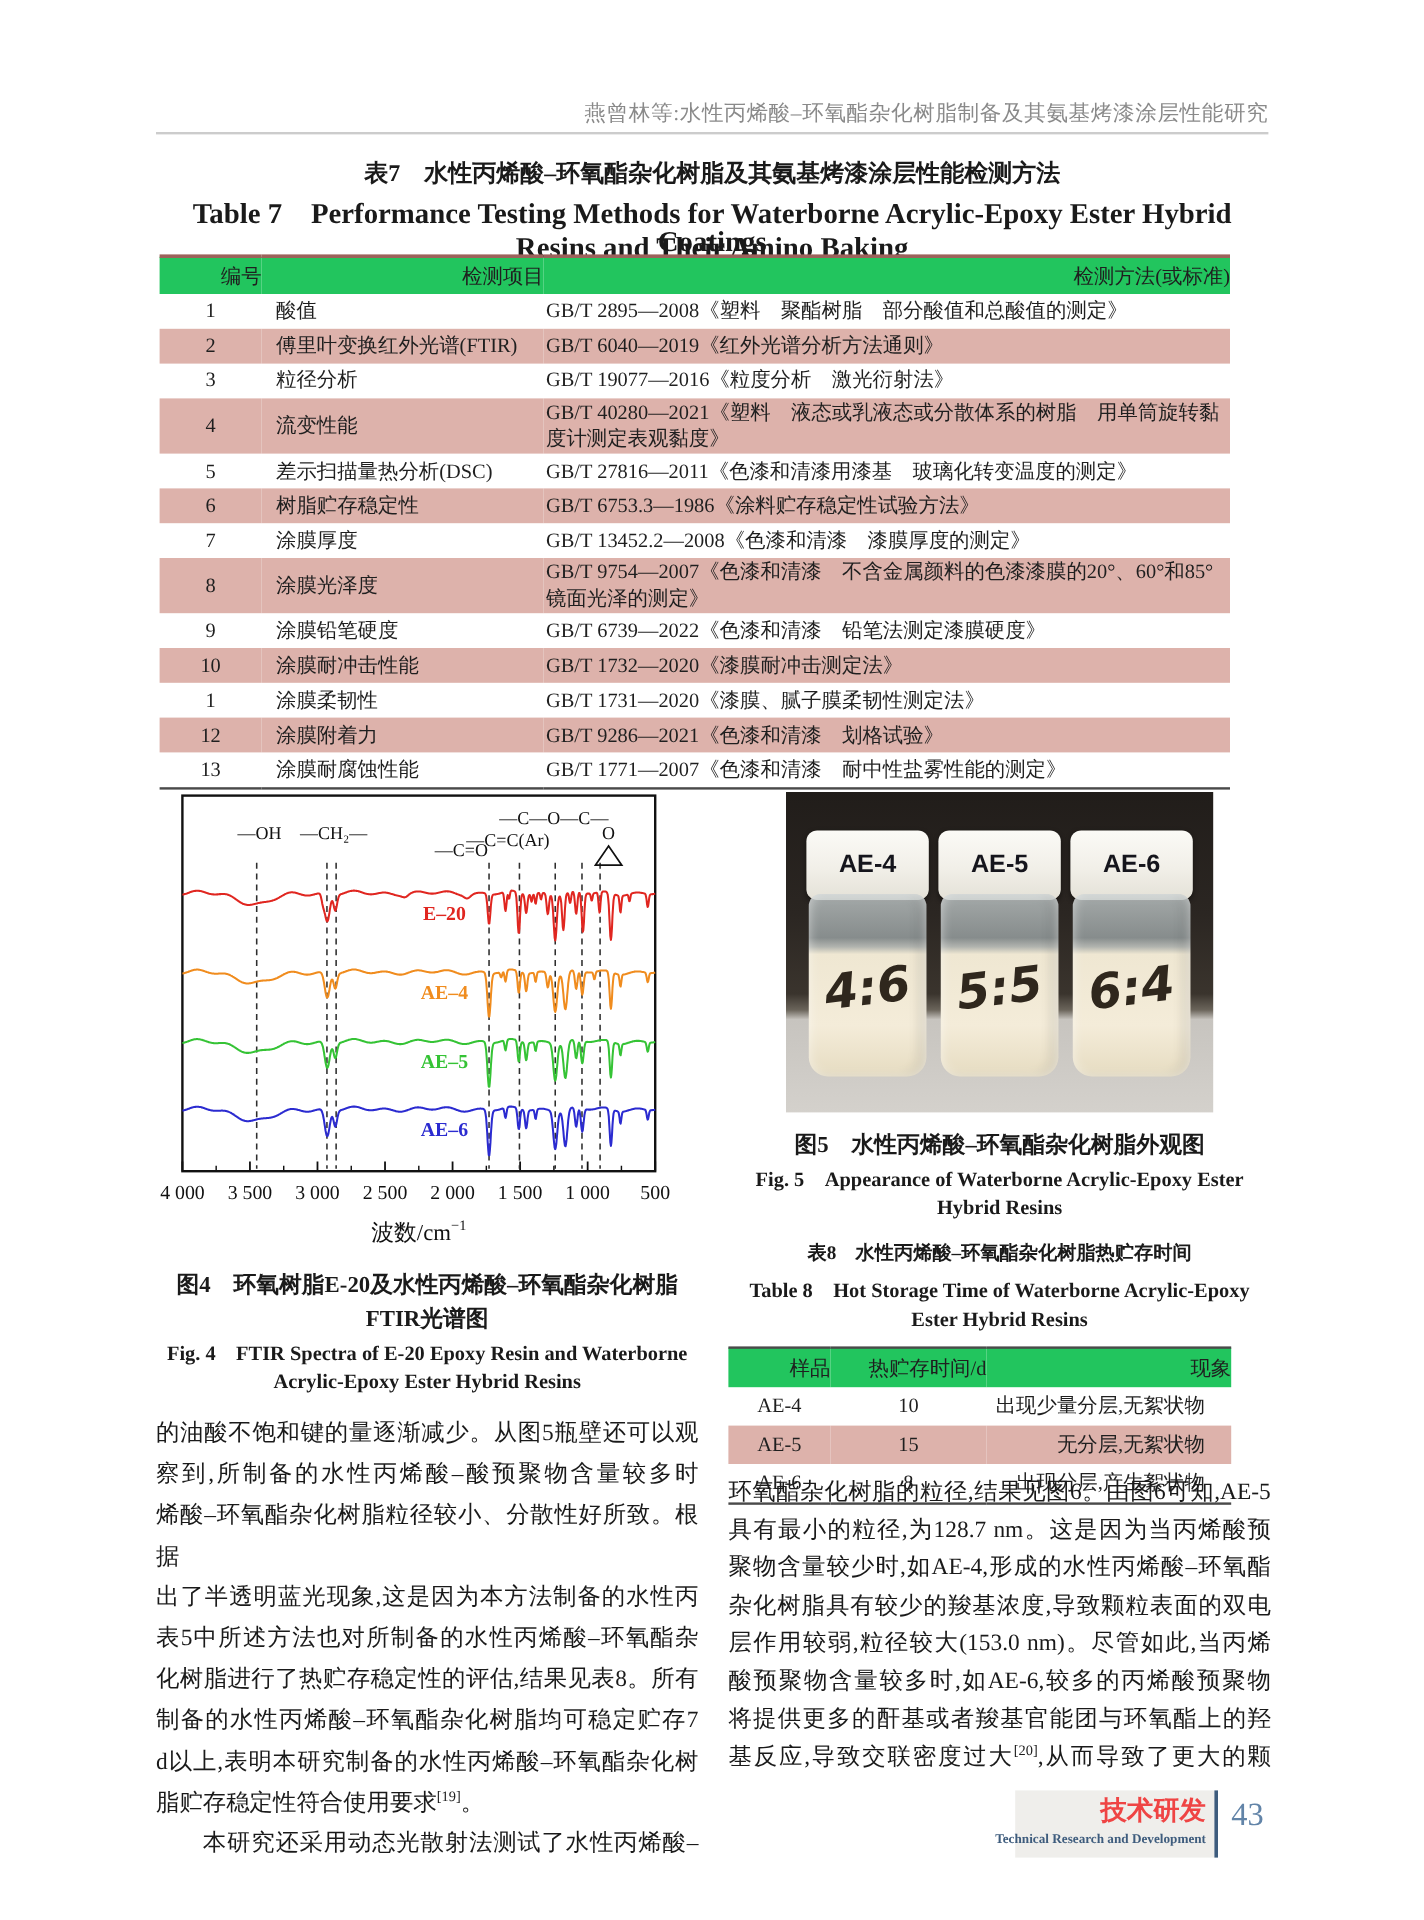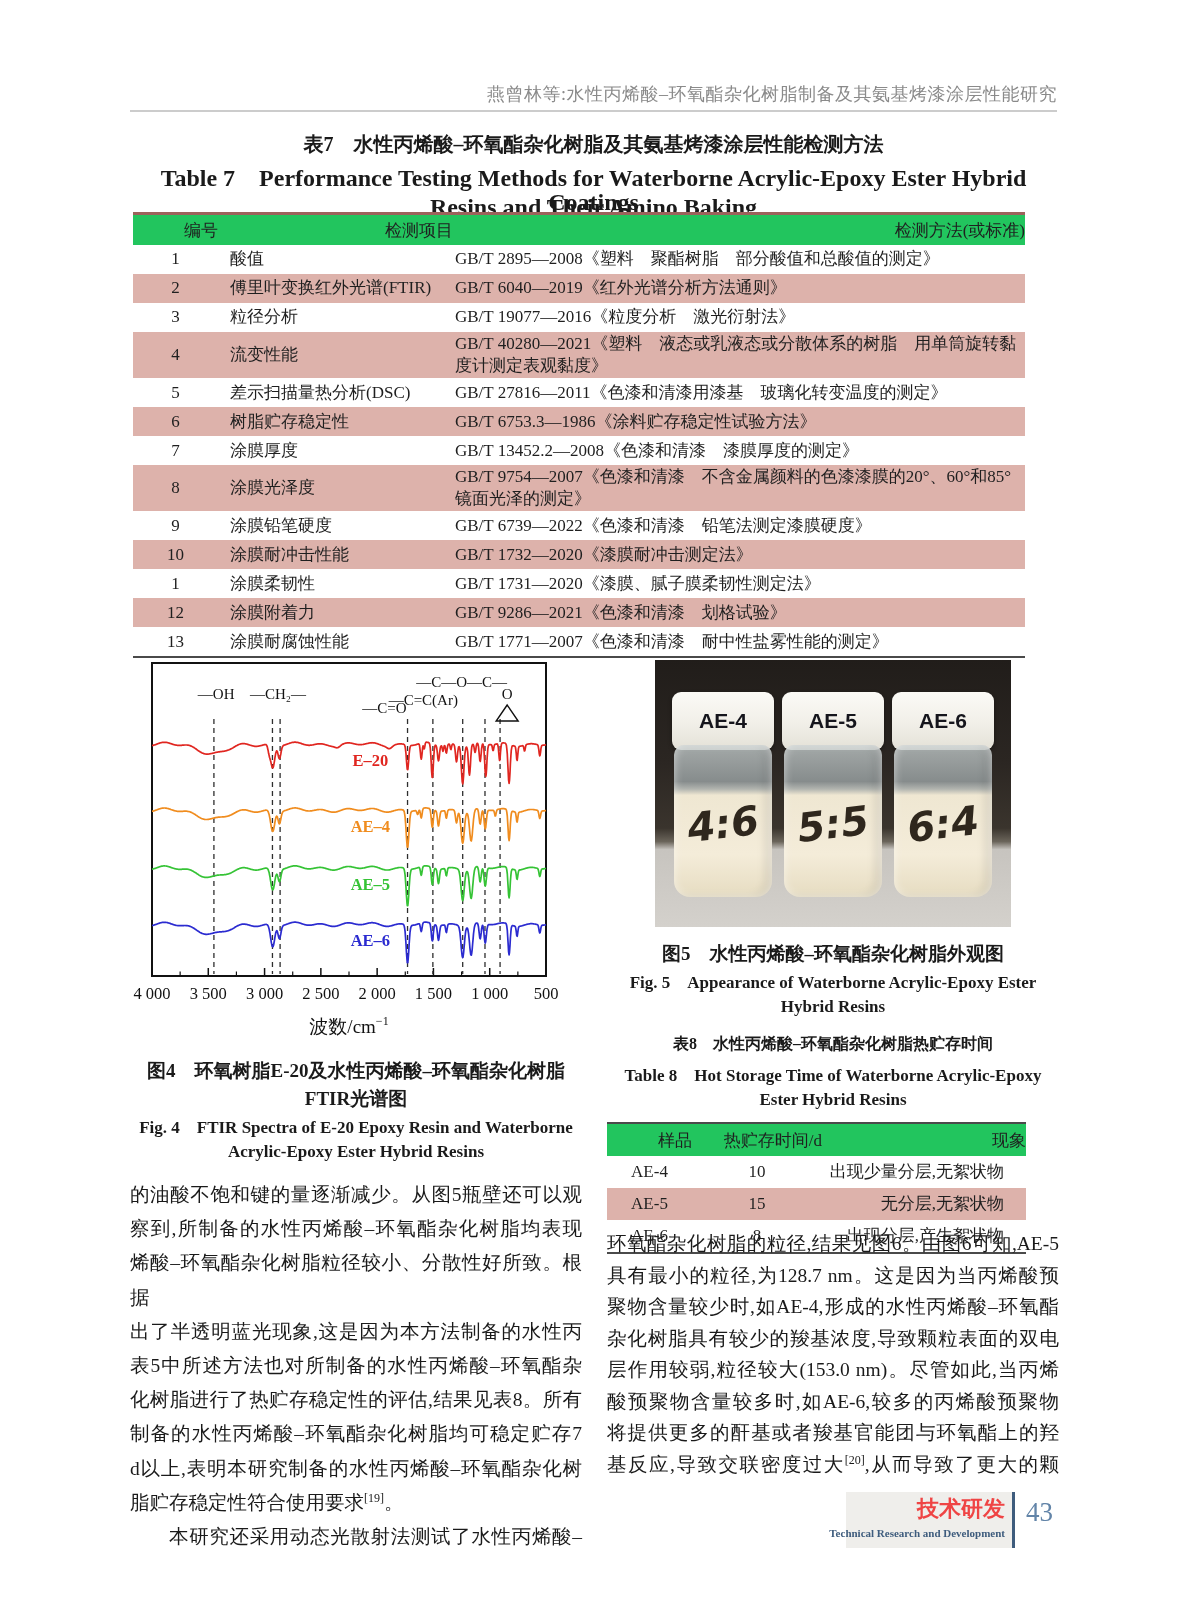--- a/index.html
+++ b/index.html
@@ -228,21 +228,21 @@
       <text x="240.38857142857142" y="291.35499999999996" text-anchor="middle" font-size="16.5" fill="#2b2bd0" font-weight="bold">AE–6</text>
     </svg>
 
   <div class="cap f4c1">图4　环氧树脂E-20及水性丙烯酸–环氧酯杂化树脂</div>
   <div class="cap f4c2">FTIR光谱图</div>
   <div class="cap f4c3">Fig. 4　FTIR Spectra of E-20 Epoxy Resin and Waterborne</div>
   <div class="cap f4c4">Acrylic-Epoxy Ester Hybrid Resins</div>
 
   <div class="bodycol" id="leftBody">
       <div class="bodyline">的油酸不饱和键的量逐渐减少。从图5瓶壁还可以观</div>
-      <div class="bodyline">察到,所制备的水性丙烯酸–环氧酯杂化树脂均表现</div>
+      <div class="bodyline">察到,所制备的水性丙烯酸–酸预聚物含量较多时</div>
       <div class="bodyline">烯酸–环氧酯杂化树脂粒径较小、分散性好所致。根据</div>
       <div class="bodyline">出了半透明蓝光现象,这是因为本方法制备的水性丙</div>
       <div class="bodyline">表5中所述方法也对所制备的水性丙烯酸–环氧酯杂</div>
       <div class="bodyline">化树脂进行了热贮存稳定性的评估,结果见表8。所有</div>
       <div class="bodyline">制备的水性丙烯酸–环氧酯杂化树脂均可稳定贮存7</div>
       <div class="bodyline">d以上,表明本研究制备的水性丙烯酸–环氧酯杂化树</div>
       <div class="bodyline end">脂贮存稳定性符合使用要求<sup>[19]</sup>。</div>
       <div class="bodyline ind">本研究还采用动态光散射法测试了水性丙烯酸–</div>
     </div>
 

